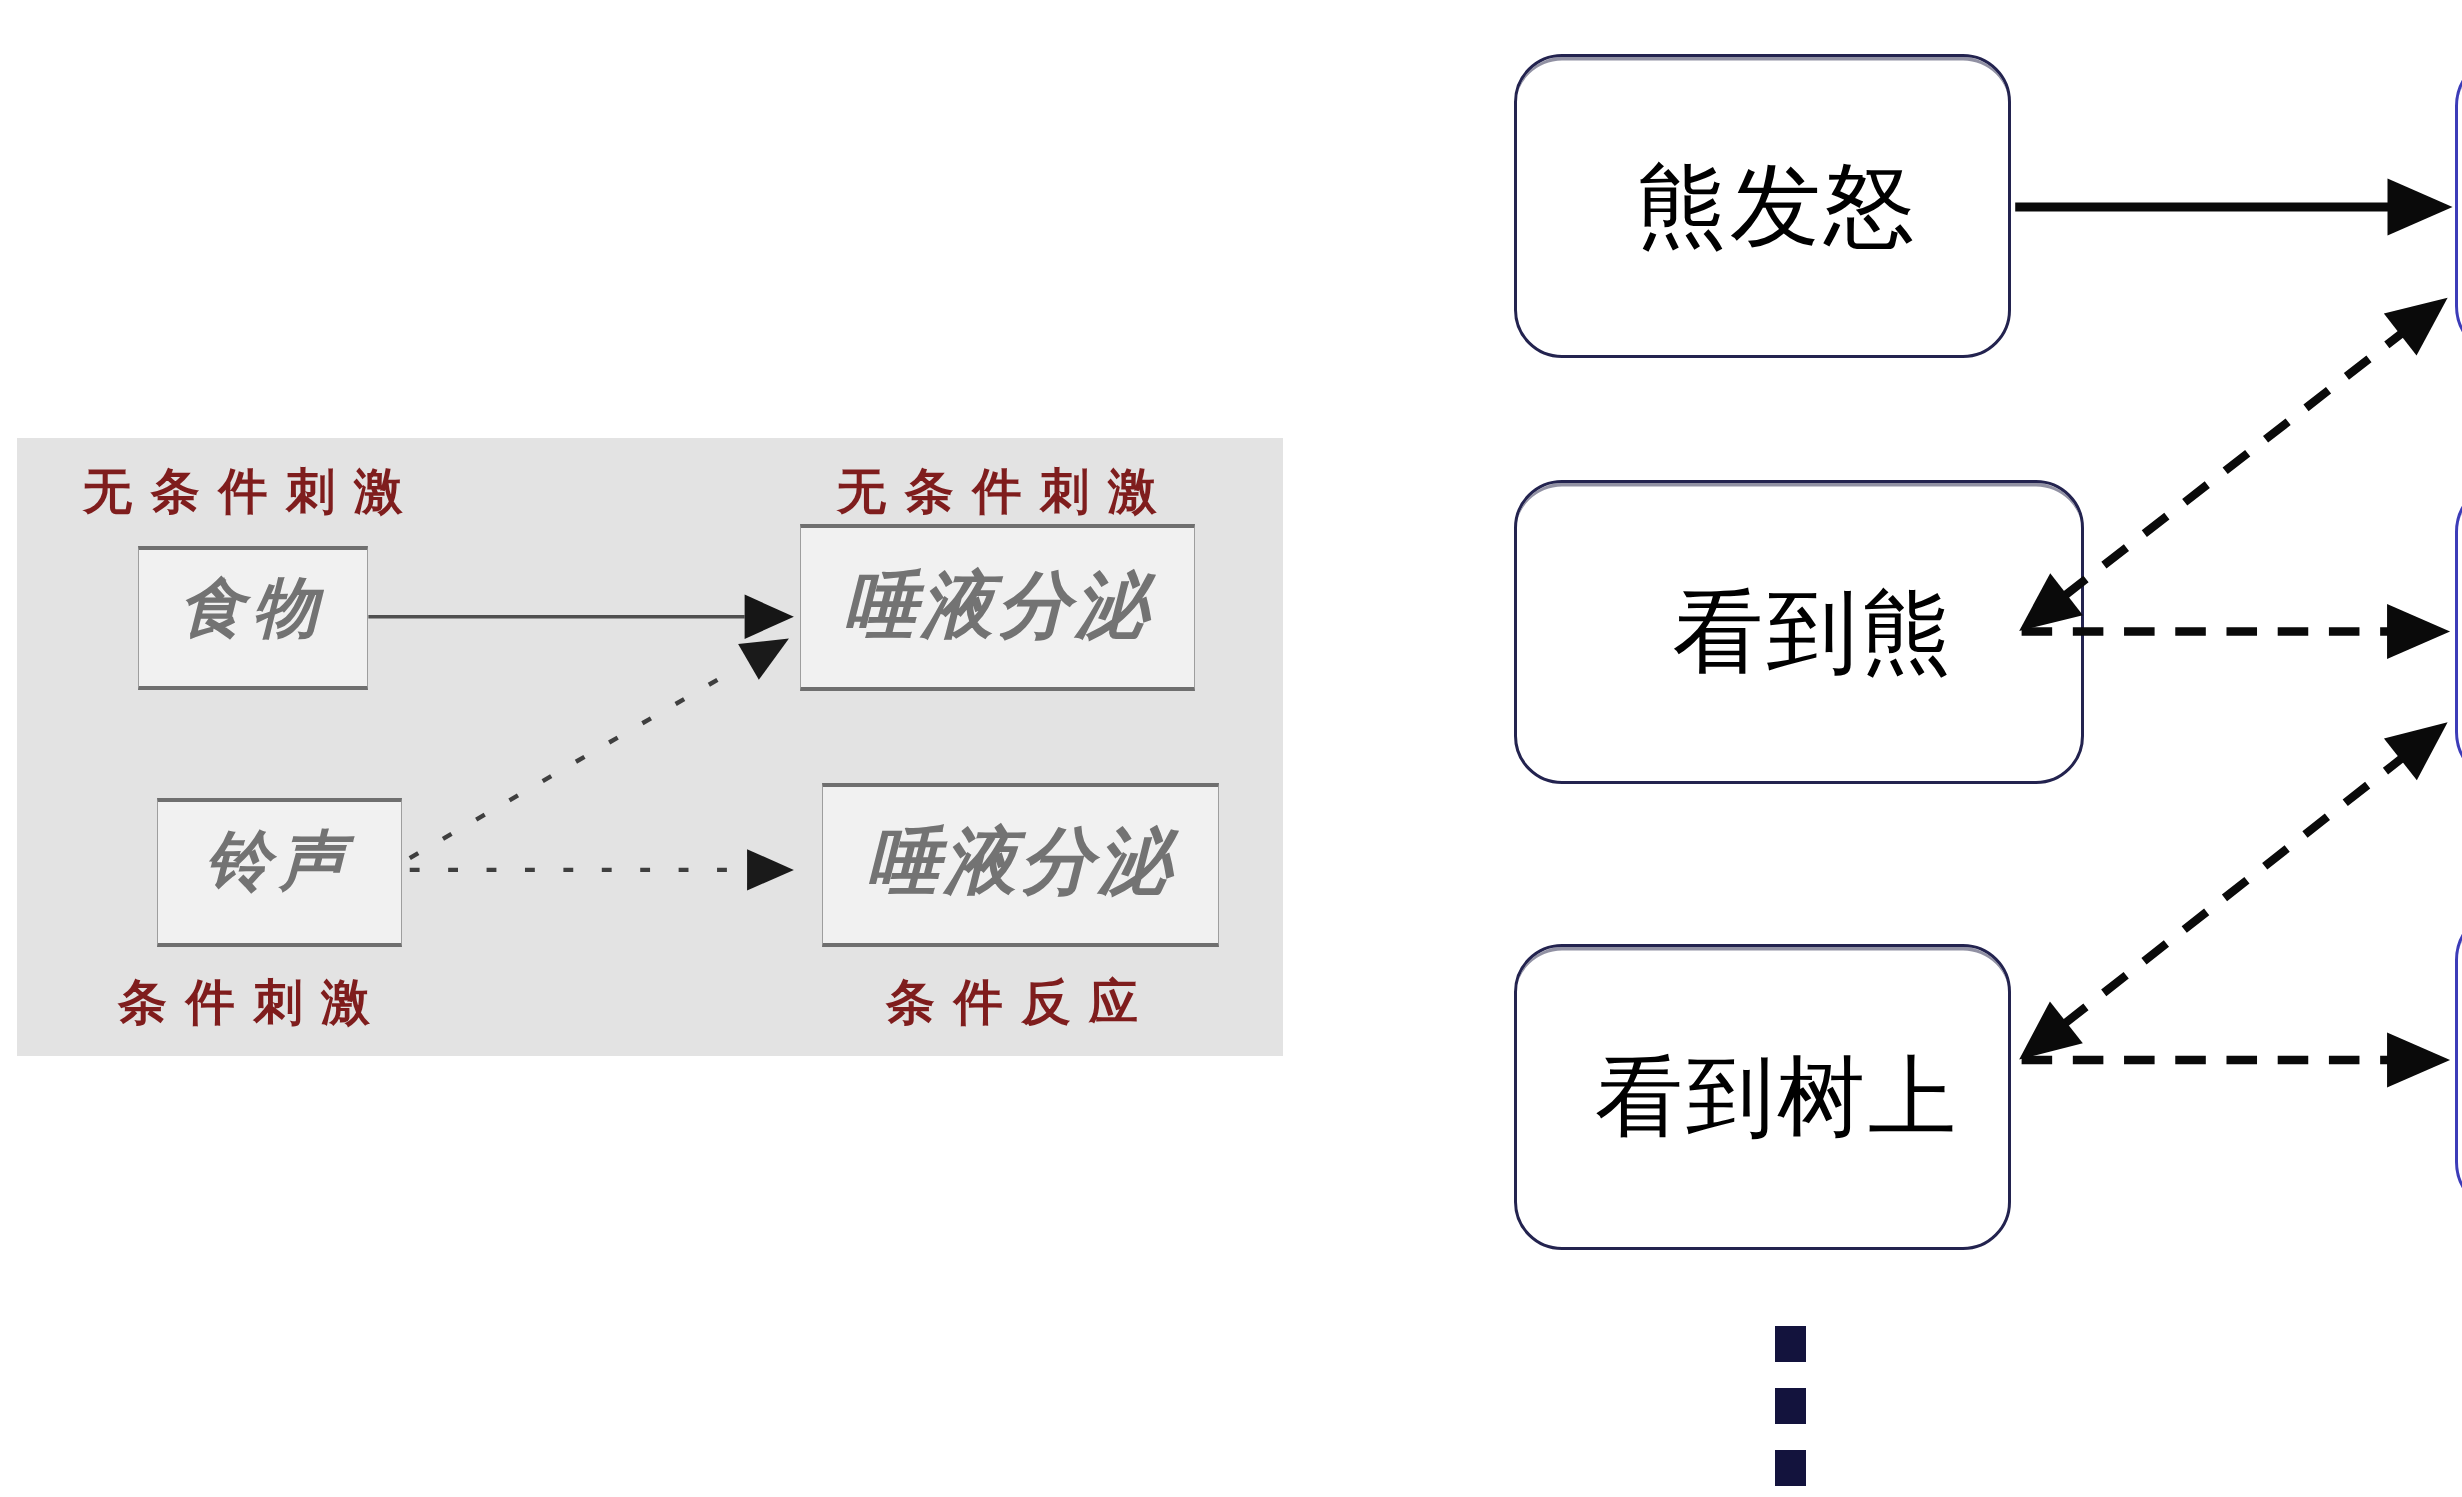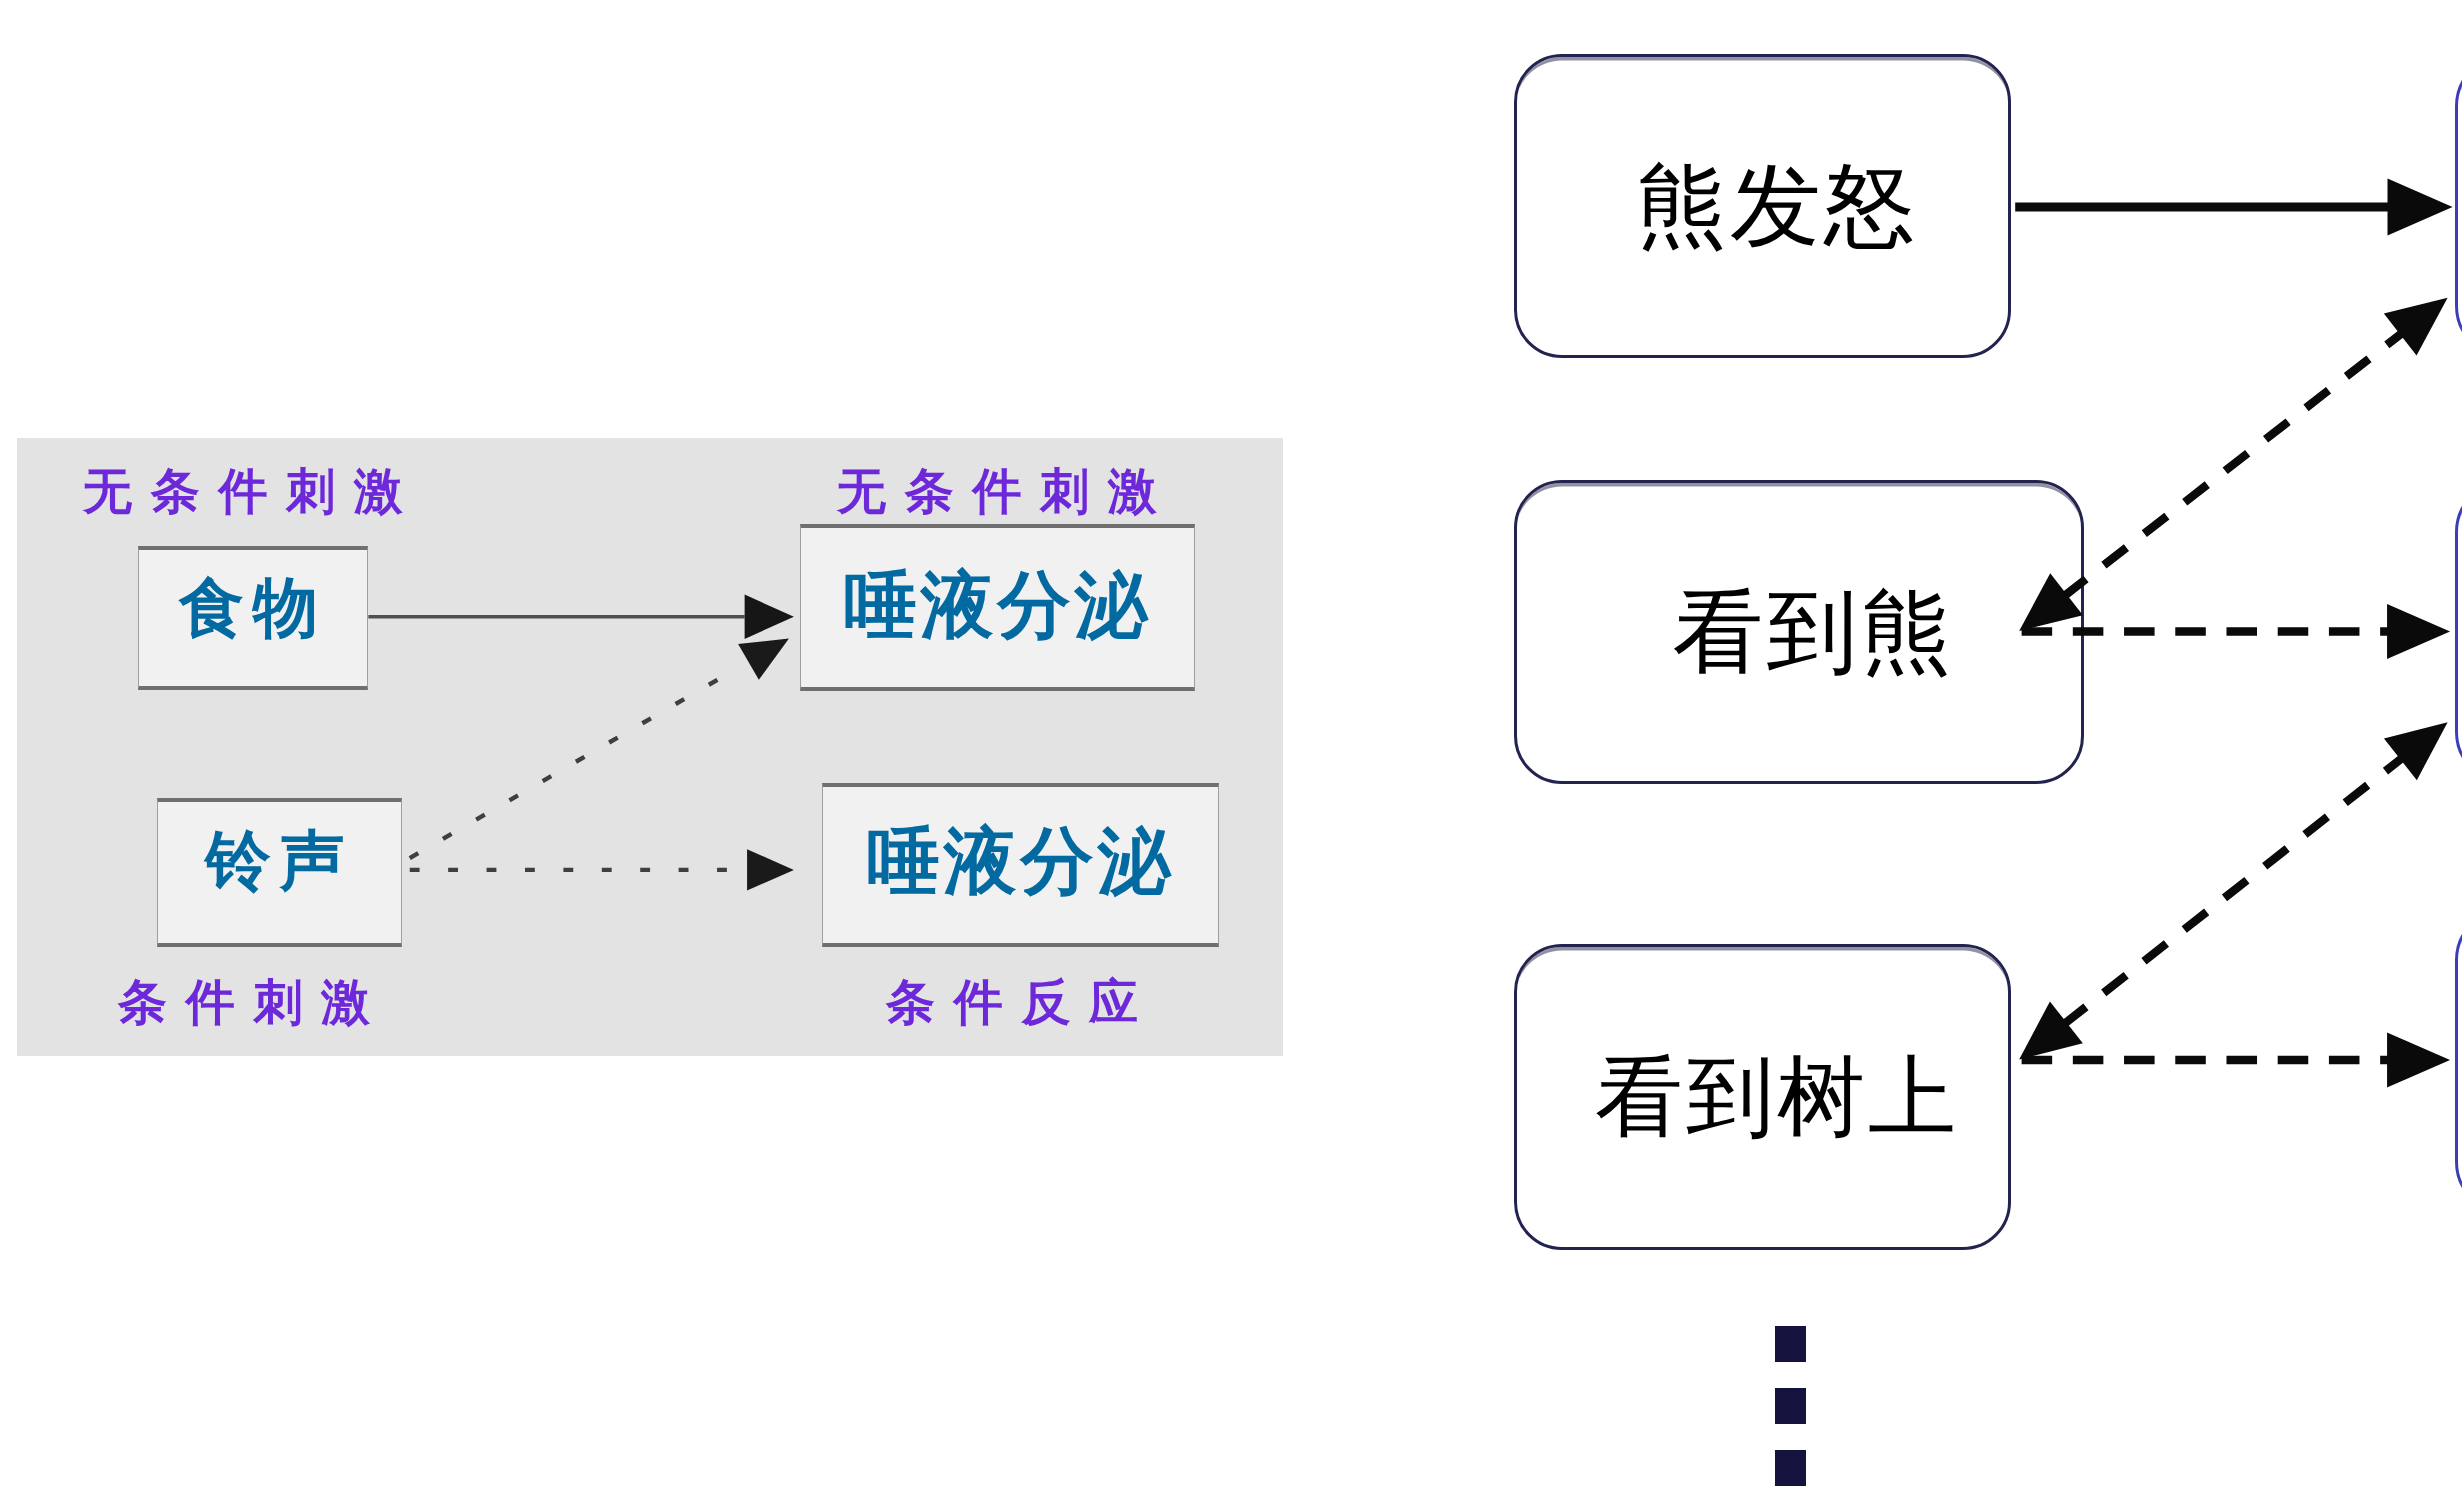--- a/index.html
+++ b/index.html
@@ -10,32 +10,32 @@
     overflow:hidden;
     font-family:"Liberation Sans", sans-serif;
   }
   
   .panel{
     position:absolute;left:17px;top:438px;width:1266px;height:618px;
     background:#e3e3e3;
   }
   .panel-label{
     position:absolute;
-    font-size:49px;letter-spacing:18.7px;font-weight:600;color:#6d28d9;
+    font-size:49px;letter-spacing:18.7px;font-weight:600;color:#7f1d1d;
     white-space:nowrap;
   }
   .panel-box{
     position:absolute;
     background:#f1f1f1;
     border-style:solid;
     border-color:#6f6f6f #9e9e9e #6f6f6f #9e9e9e;
     border-width:4.9px 1.5px 4.9px 1.5px;
     box-sizing:border-box;
     display:flex;justify-content:center;align-items:flex-start;
-    color:#0369a1;font-weight:600;white-space:nowrap;
+    color:#737373;font-weight:600;white-space:nowrap;font-style:italic;
   }
   .box-food     {left:121px;top:108px;width:230px;height:144px;font-size:65px;letter-spacing:8.9px;padding-top:13.8px;}
   .box-saliva1  {left:783px;top:86px;width:395px;height:167px;font-size:73px;letter-spacing:3.9px;padding-top:28.6px;}
   .box-bell     {left:140px;top:360px;width:245px;height:149px;font-size:65px;letter-spacing:8.9px;padding-top:15px;}
   .box-saliva2  {left:805px;top:345px;width:397px;height:164px;font-size:73px;letter-spacing:3.9px;padding-top:25.6px;}
   
   .node{
     position:absolute;
     background:#ffffff;
     box-sizing:border-box;

